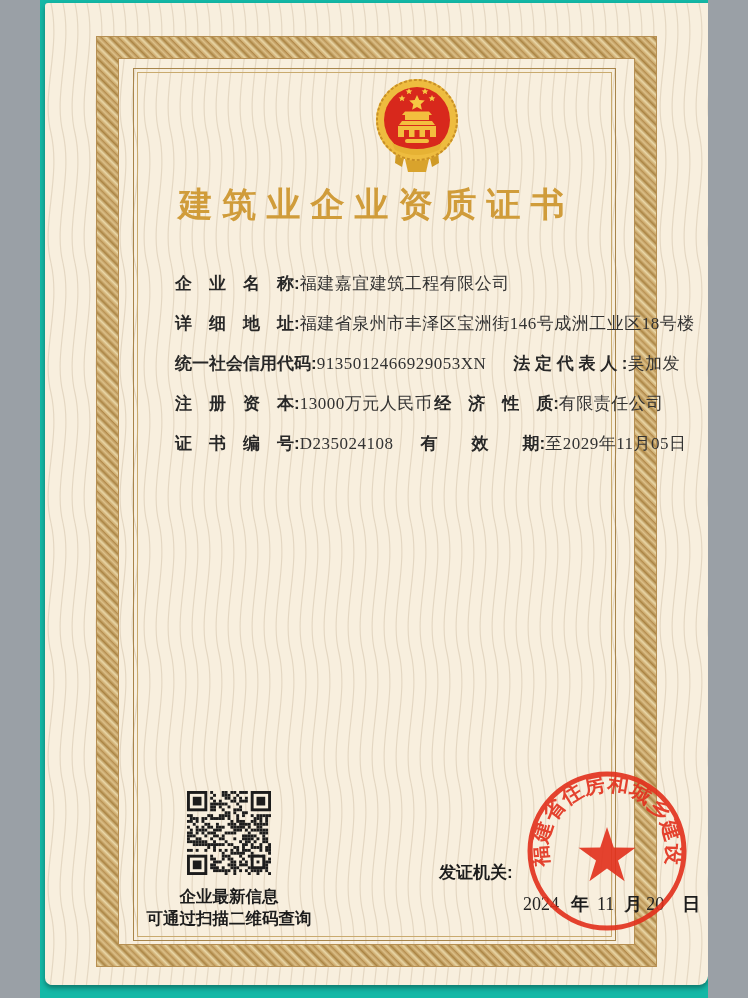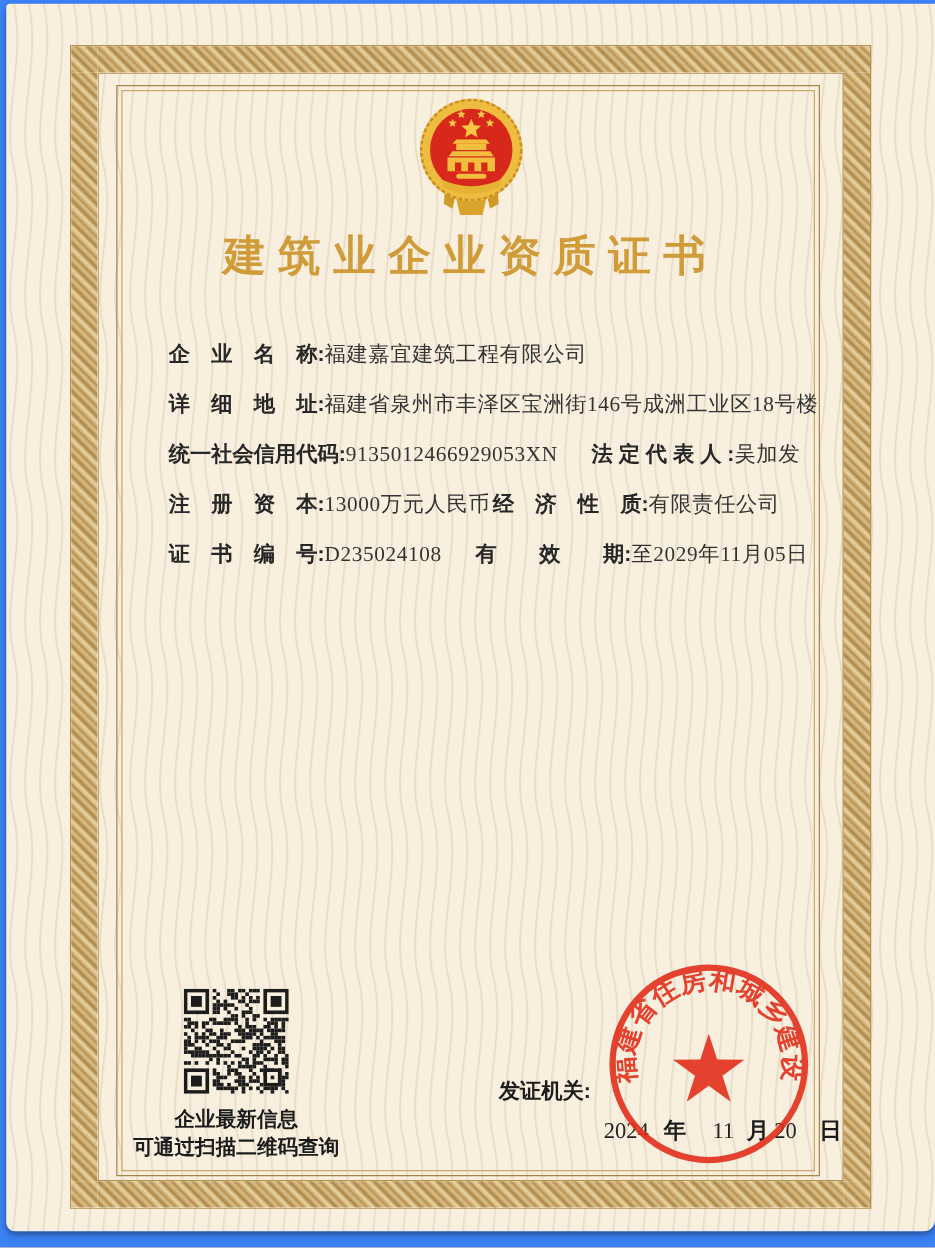--- a/index.html
+++ b/index.html
@@ -1,20 +1,20 @@
 <!DOCTYPE html>
 <html><head>
 <meta charset="utf-8">
 <title>建筑业企业资质证书</title>
 <style>
   * { margin:0; padding:0; box-sizing:border-box; }
   body { background:#9aa0a6; font-family:"Liberation Sans", sans-serif; }
   .page {
-    position:relative; width:748px; height:998px; margin:0 auto;
-    background:#3b82f6; overflow:hidden;
+    position:relative; width:668px; height:998px; margin:0 auto;
+    background:#14b8a6; overflow:hidden;
   }
   .paper {
     position:absolute; left:5px; top:3px; right:0; bottom:13px;
     background:#f8efde;
     border-radius:3px 0 9px 7px;
     box-shadow:0 3px 5px rgba(0,0,0,.35);
     overflow:hidden;
   }
   .wave-layer { position:absolute; inset:0; z-index:0; opacity:.8; }
   .ornate-band {
@@ -55,21 +55,21 @@
   .issuer {
     position:absolute; left:394px; top:858px; font-weight:bold; font-size:17px;
     color:#1c1c1c; z-index:2;
   }
   .date-line {
     position:absolute; left:478px; top:889px; display:flex; align-items:baseline;
     z-index:2;
   }
   .date-num { font-family:"Liberation Serif", serif; font-size:18px; color:#222; }
   .date-unit { font-weight:bold; font-size:18px; color:#1c1c1c; }
-  .m12{margin-left:12px} .m8{margin-left:21px} .m10{margin-left:10px} .m2{margin-left:4px} .m18{margin-left:18px}
+  .m12{margin-left:12px} .m8{margin-left:8px} .m10{margin-left:10px} .m2{margin-left:4px} .m18{margin-left:18px}
   .seal { position:absolute; left:480px; top:766px; z-index:3; opacity:.9; }
 </style>
 </head>
 <body>
 
 <div class="page">
   <div class="paper">
 
     <svg class="wave-layer" width="743" height="982">
       <defs>

